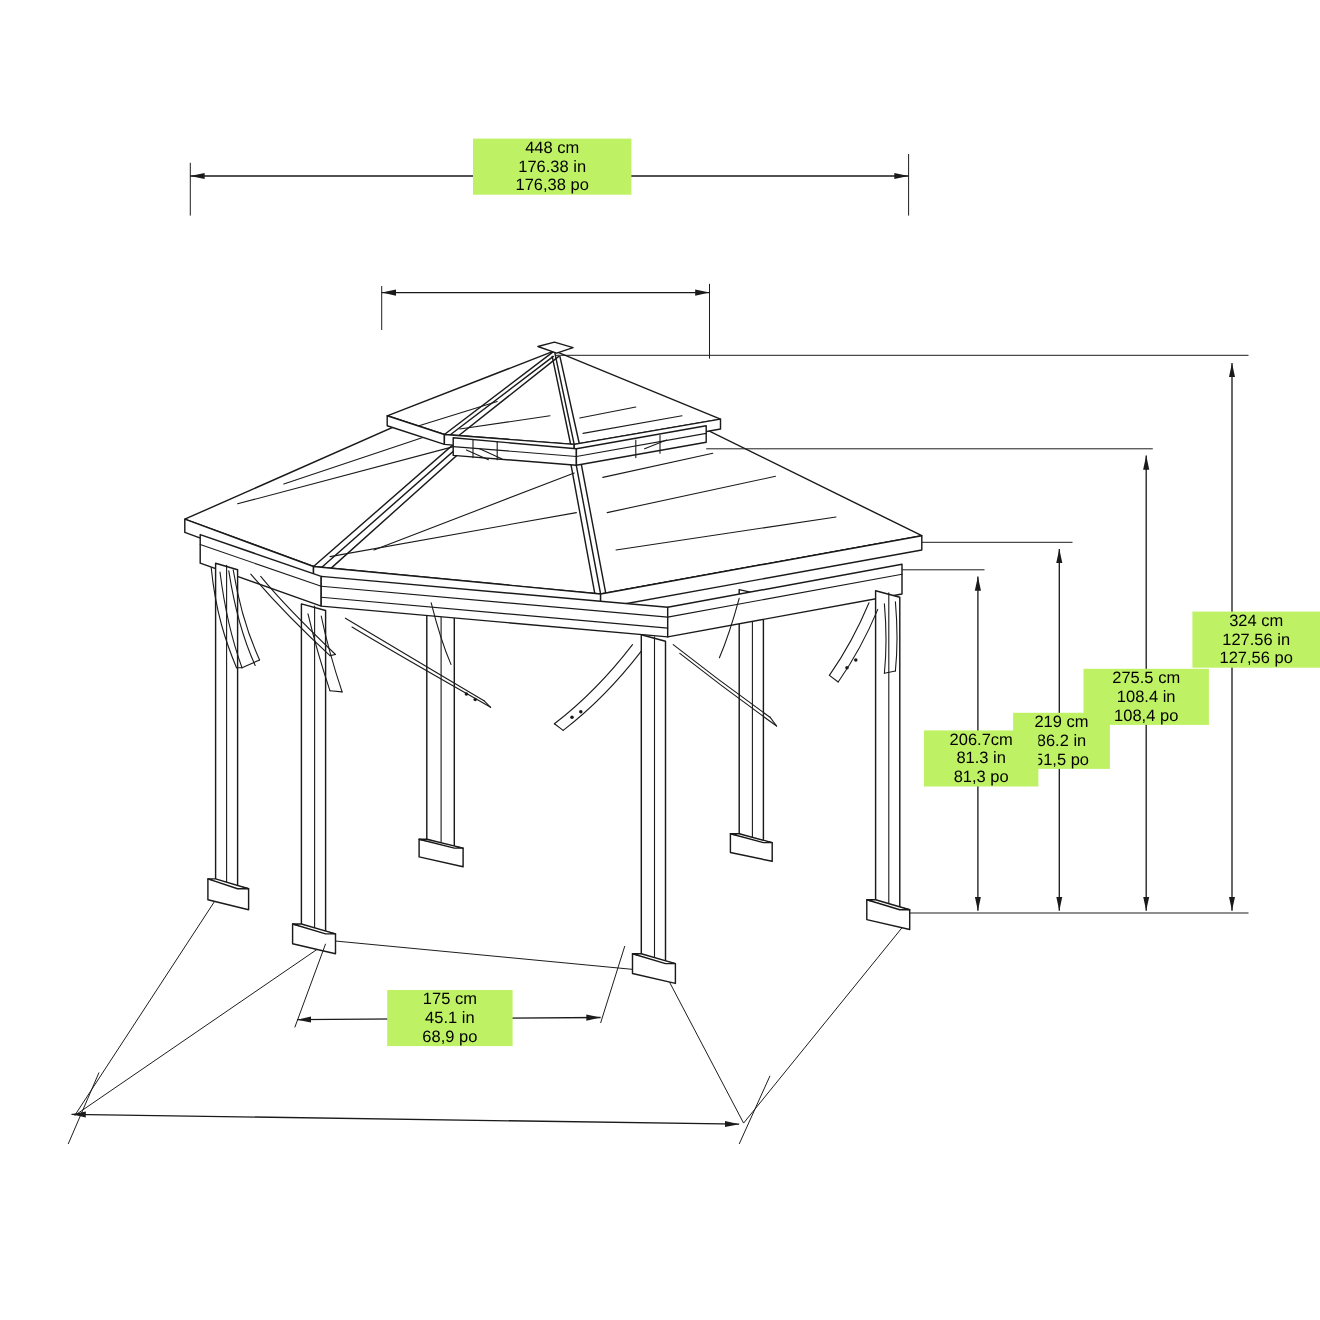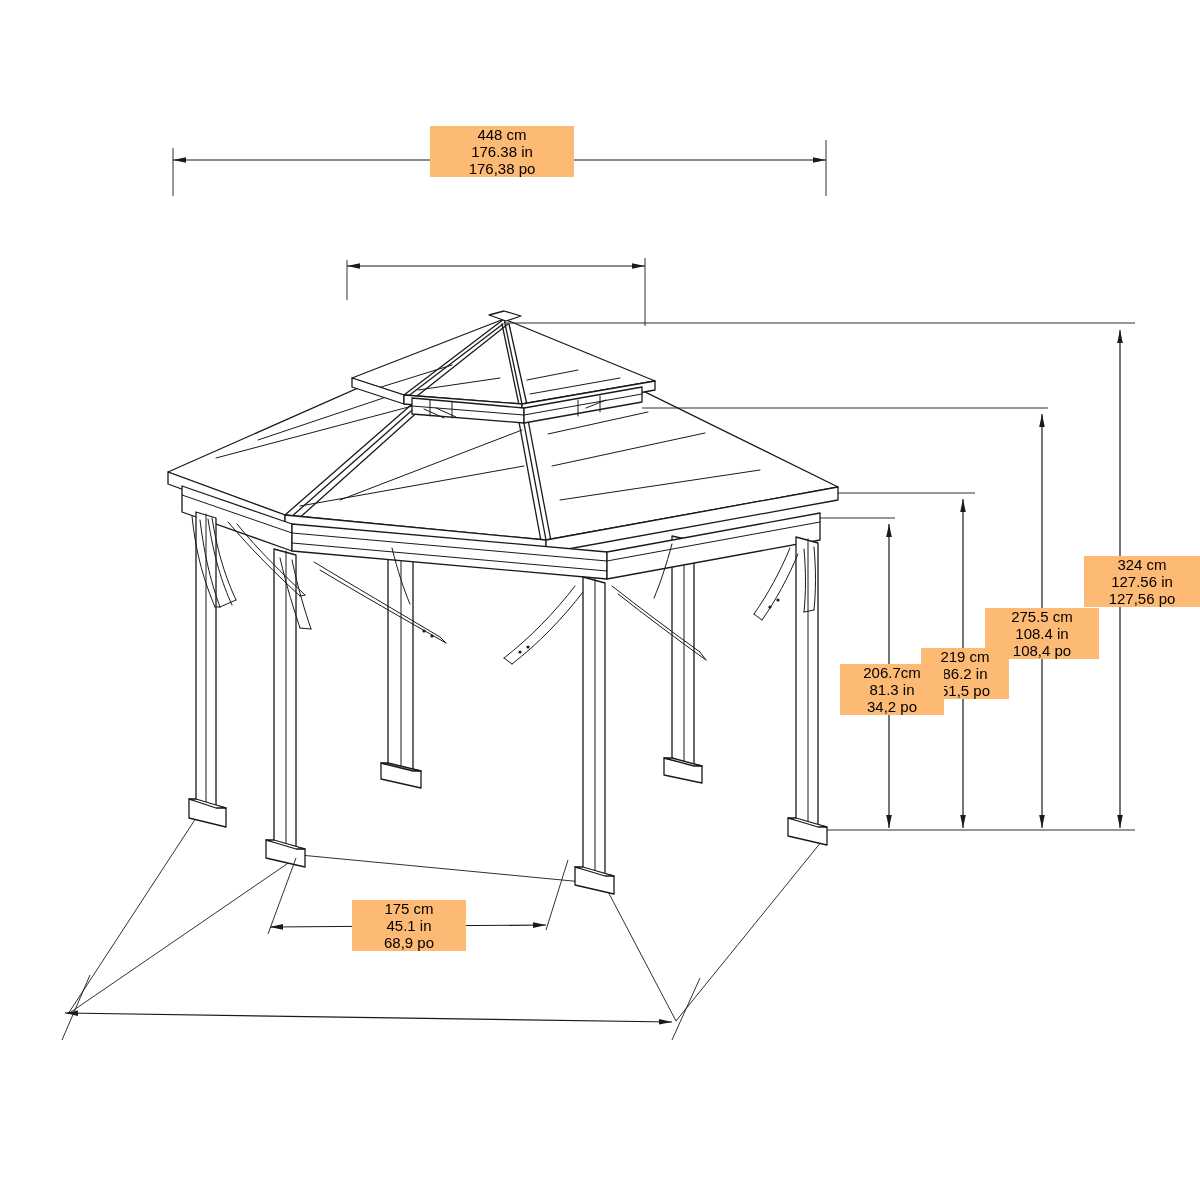--- a/index.html
+++ b/index.html
@@ -27,21 +27,21 @@
     height: 1200px;
   }
   .dim-label {
     position: absolute;
     text-align: center;
     font-family: "Liberation Sans", sans-serif;
     font-size: 15px;
     line-height: 17px;
     color: #000000;
     white-space: nowrap;
-    background: #fdba74;
+    background: #bef264;
     padding: 0 2px;
   }
   .dim-label span {
     display: block;
   }
 </style>
 </head>
 <body>
 
 <div id="sheet">
@@ -308,21 +308,21 @@
 
   <div class="dim-label" style="left:921px; top:648px; width:84px;">
     <span>219 cm</span>
     <span>86.2 in</span>
     <span>51,5 po</span>
   </div>
 
   <div class="dim-label" style="left:840px; top:664px; width:100px;">
     <span>206.7cm</span>
     <span>81.3 in</span>
-    <span>34,2 po</span>
+    <span>81,3 po</span>
   </div>
 
   <div class="dim-label" style="left:352px; top:900px; width:110px;">
     <span>175 cm</span>
     <span>45.1 in</span>
     <span>68,9 po</span>
   </div>
 
 
 </div>

